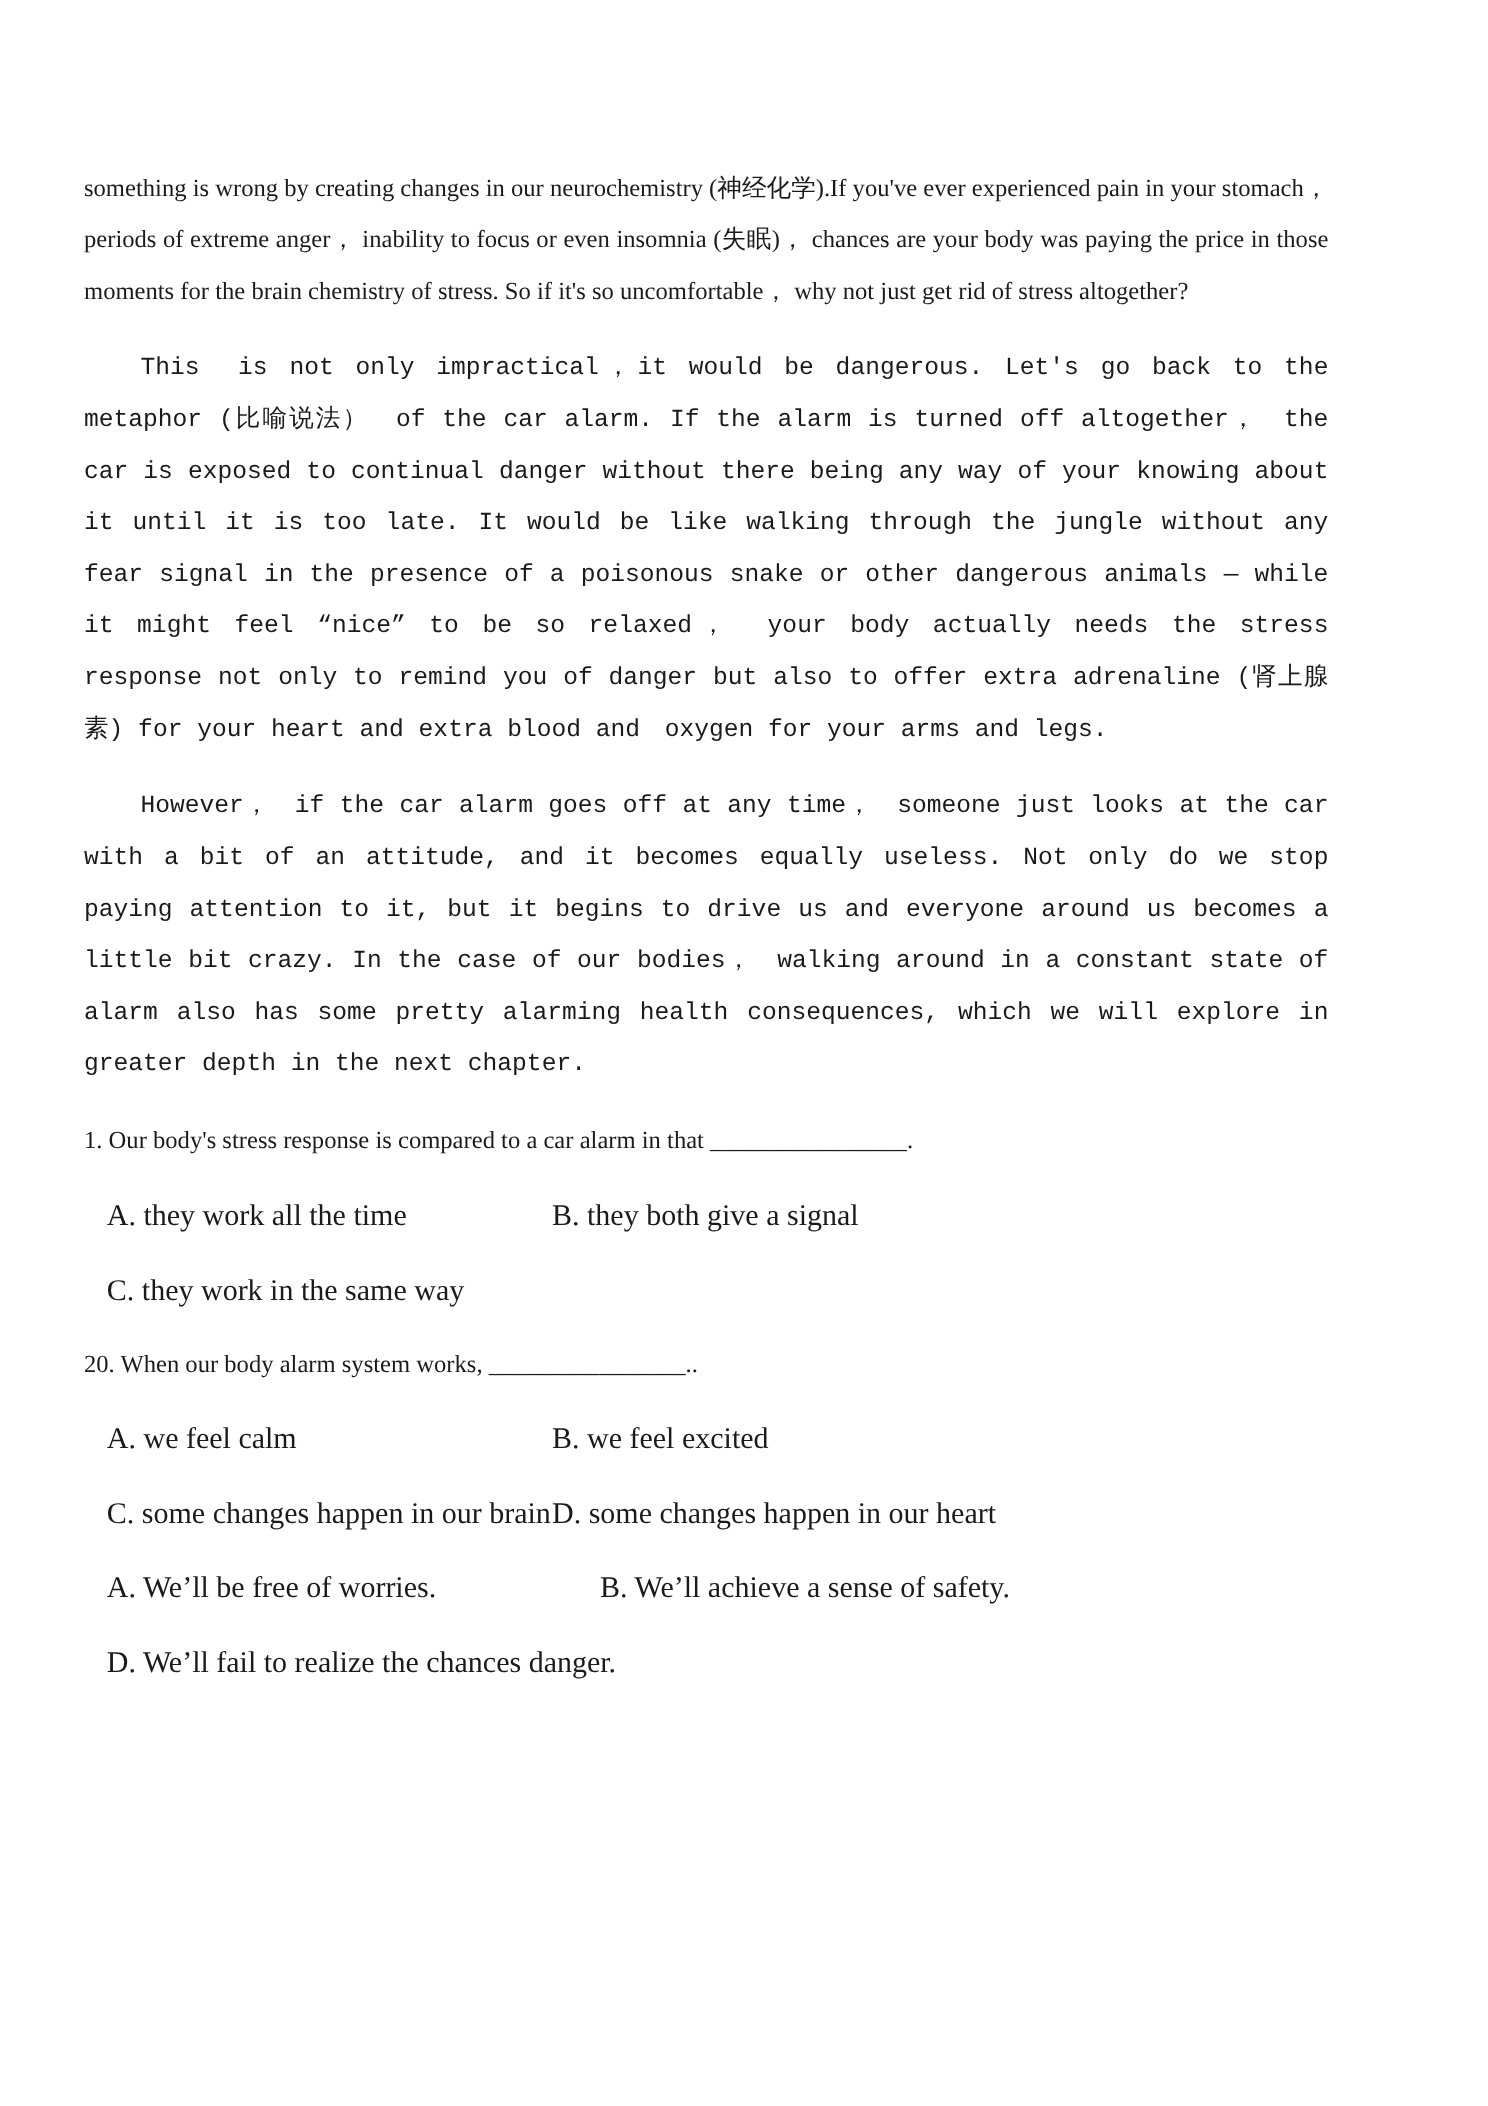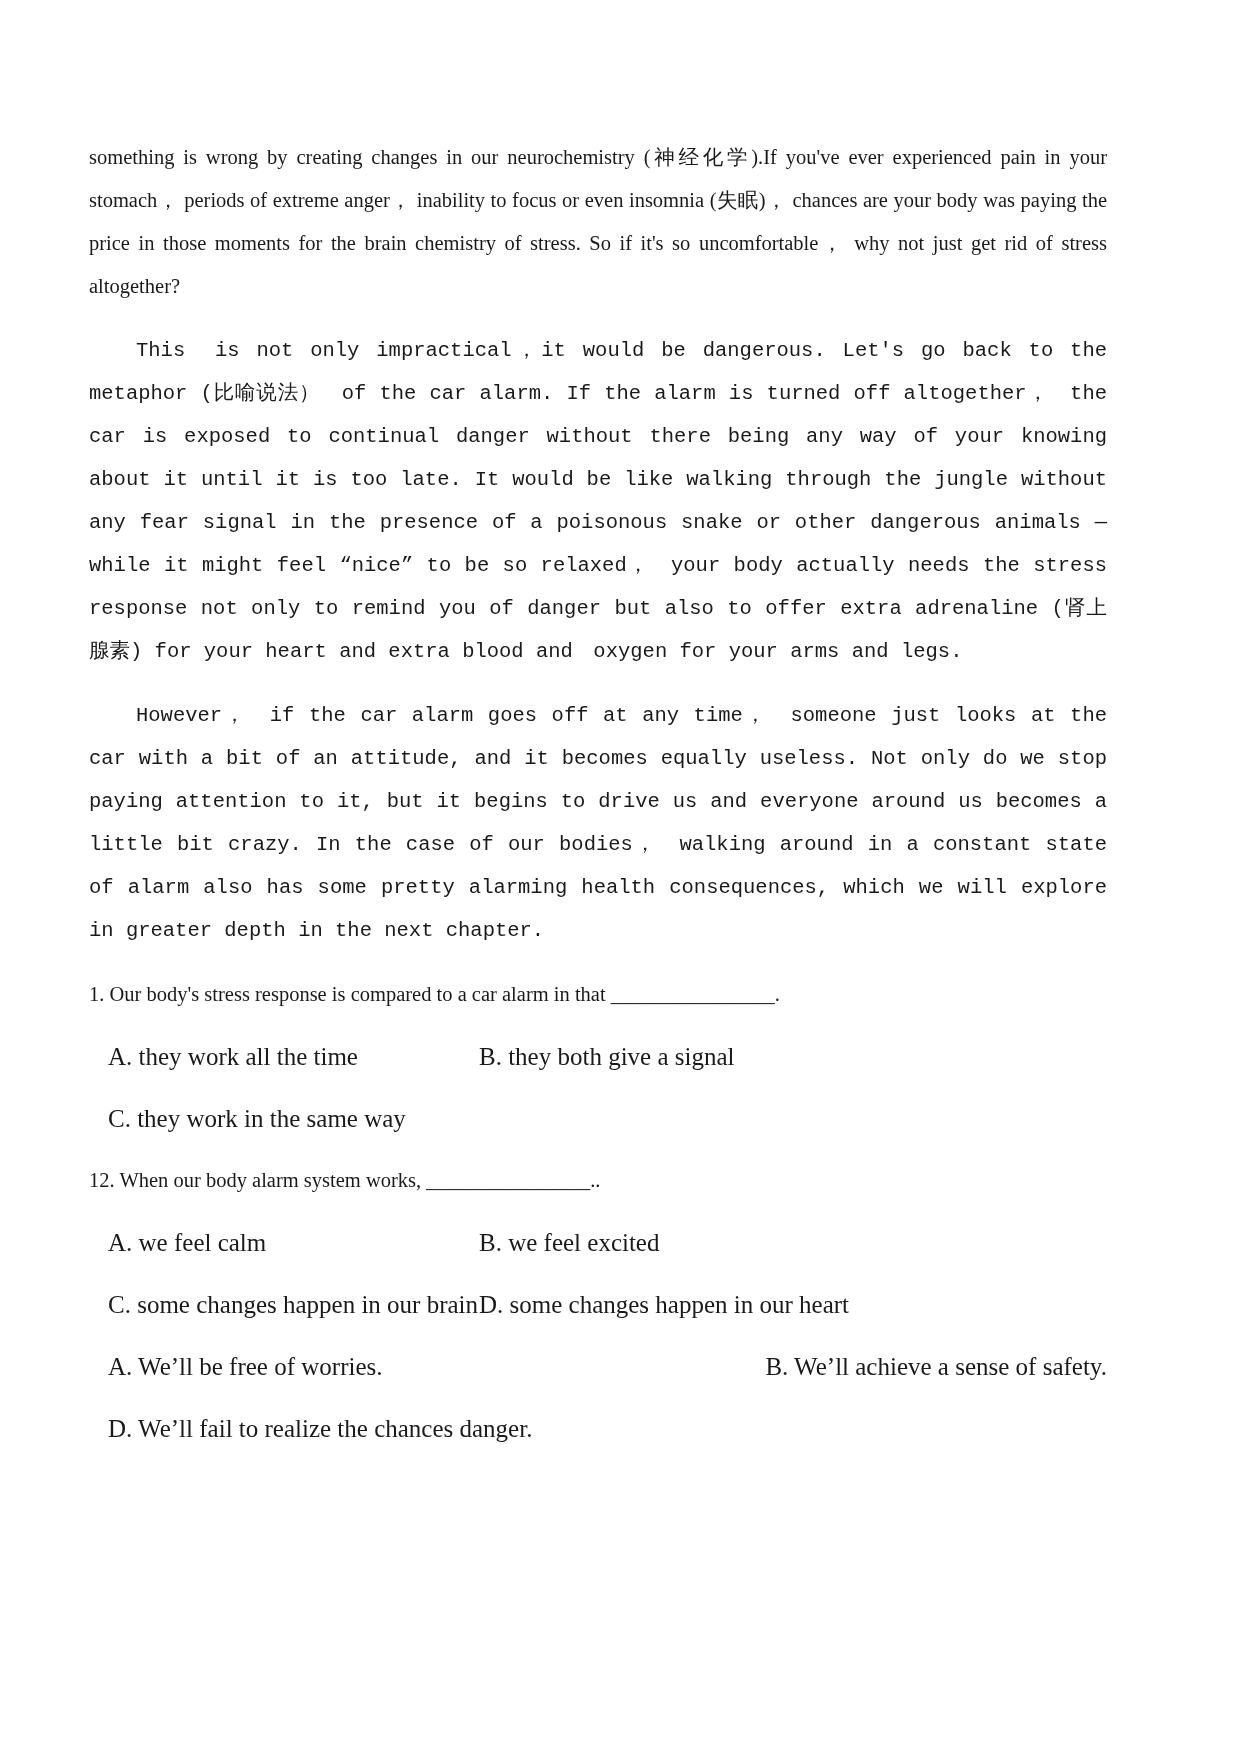--- a/index.html
+++ b/index.html
@@ -5,21 +5,21 @@
   * { margin: 0; padding: 0; box-sizing: border-box; }
   html, body { background: #ffffff; }
   body { width: 1240px; }
   .page {
     position: relative;
     width: 1240px;
     min-height: 1755px;
     background: #ffffff;
     font-family: "Liberation Serif", "DejaVu Serif", serif;
     color: #1a1a1a;
-    padding: 136px 133px 80px 89px;
+    padding: 136px 133px 80px 70px;
   }
   .para {
     font-size: 20.5px;
     line-height: 43px;
     text-align: justify;
     margin-bottom: 21px;
   }
   .para.indent { text-indent: 47px; font-family: Liberation Mono, monospace; }
   .question { margin-top: 0; }
   .stem {
@@ -31,21 +31,21 @@
   .opt-row {
     display: grid;
     grid-template-columns: 371px auto;
   }
   .opt {
     font-size: 25px;
     line-height: 43px;
     margin-top: 19px;
     white-space: nowrap;
   }
-  .opt.shift { padding-left: 40px; text-align: right; }
+  .opt.shift { padding-left: 40px; }
 </style>
 </head>
 <body>
 
 <div class="page">
 
   <p class="para">something is wrong by creating changes in our neurochemistry (神经化学).If you've ever experienced pain in your stomach， periods of extreme anger， inability to focus or even insomnia (失眠)， chances are your body was paying the price in those moments for the brain chemistry of stress. So if it's so uncomfortable， why not just get rid of stress altogether?</p>
 
   <p class="para indent">This　is not only impractical，it would be dangerous. Let's go back to the metaphor (比喻说法）　of the car alarm. If the alarm is turned off altogether，　the car is exposed to continual danger without there being any way of your knowing about it until it is too late. It would be like walking through the jungle without any fear signal in the presence of a poisonous snake or other dangerous animals — while it might feel “nice” to be so relaxed，　your body actually needs the stress response not only to remind you of danger but also to offer extra adrenaline (肾上腺素) for your heart and extra blood and　oxygen for your arms and legs.</p>
 
@@ -58,21 +58,21 @@
         <span class="opt">A. they work all the time</span>
         <span class="opt">B. they both give a signal</span>
       </div>
       <div class="opt-row">
         <span class="opt">C. they work in the same way</span>
       </div>
     </div>
   </div>
 
   <div class="question">
-    <p class="stem">12. When our body alarm system works, ________________..</p>
+    <p class="stem">20. When our body alarm system works, ________________..</p>
     <div class="options">
       <div class="opt-row">
         <span class="opt">A. we feel calm</span>
         <span class="opt">B. we feel excited</span>
       </div>
       <div class="opt-row">
         <span class="opt">C. some changes happen in our brain</span>
         <span class="opt">D. some changes happen in our heart</span>
       </div>
     </div>

